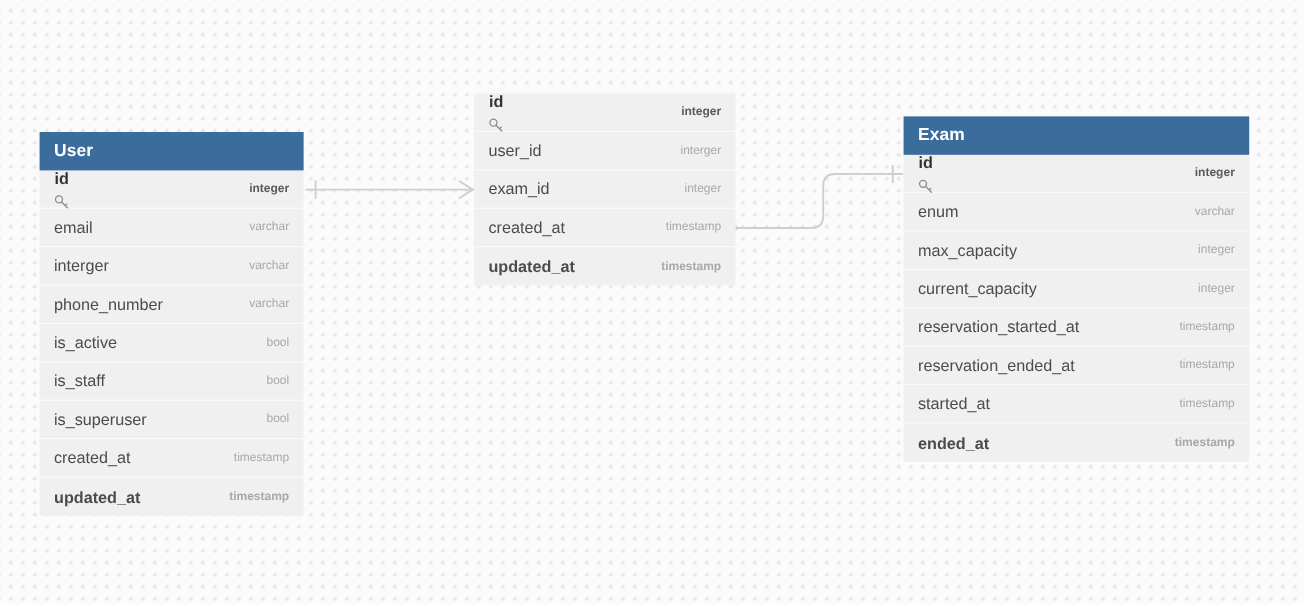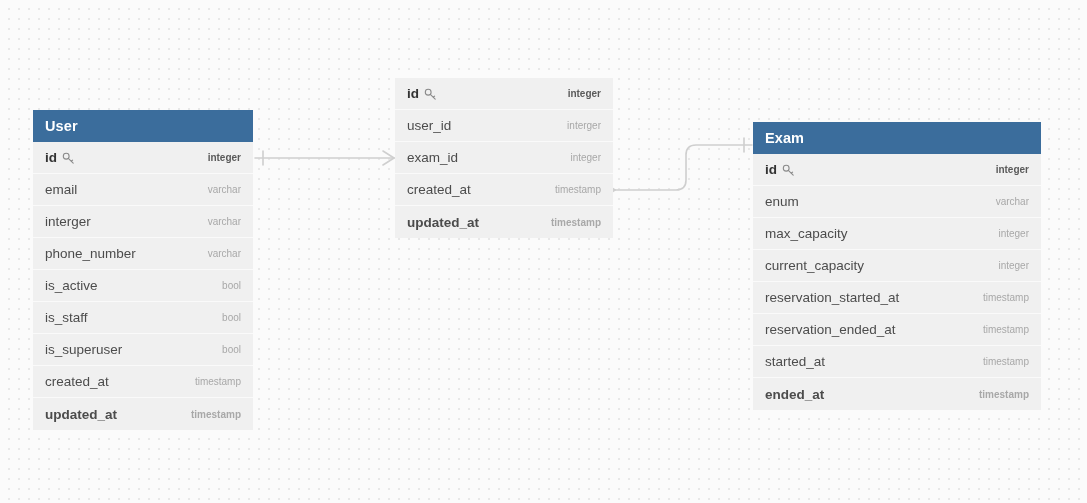--- a/index.html
+++ b/index.html
@@ -71,20 +71,21 @@
     border-bottom: none;
     font-weight: bold;
   }
 
   .col-name {
     font-size: 13.5px;
     color: #4c4c4c;
     display: flex;
     align-items: center;
     gap: 5px;
+    flex-direction: column;
   }
   .row.pk .col-name {
     font-weight: bold;
     color: #333333;
   }
 
   .col-type {
     font-size: 10px;
     color: #a8a8a8;
     text-align: right;
@@ -210,21 +211,21 @@
         <span class="col-name">created_at</span>
         <span class="col-type">timestamp</span>
       </div>
       <div class="row">
         <span class="col-name">updated_at</span>
         <span class="col-type">timestamp</span>
       </div>
     </div>
   </div>
 
-  <div class="table-node" style="left:753px; top:97px; width:288px;margin-top:25px;">
+  <div class="table-node" style="left:753px; top:97px; width:288px;">
     <div class="table-header">Exam</div>
     <div class="table-rows">
 
       <div class="row pk">
         <span class="col-name">
           <span>id</span>
           <span class="key-icon">
             <svg width="13" height="13" viewBox="0 0 13 13">
               <circle cx="4.2" cy="4.2" r="2.9" fill="none" stroke="#8a8a8a" stroke-width="1.1"></circle>
               <path d="M 6.3 6.3 L 11.2 11.2 M 9.3 9.3 L 10.6 8.1" fill="none" stroke="#8a8a8a" stroke-width="1.1" stroke-linecap="round"></path>

